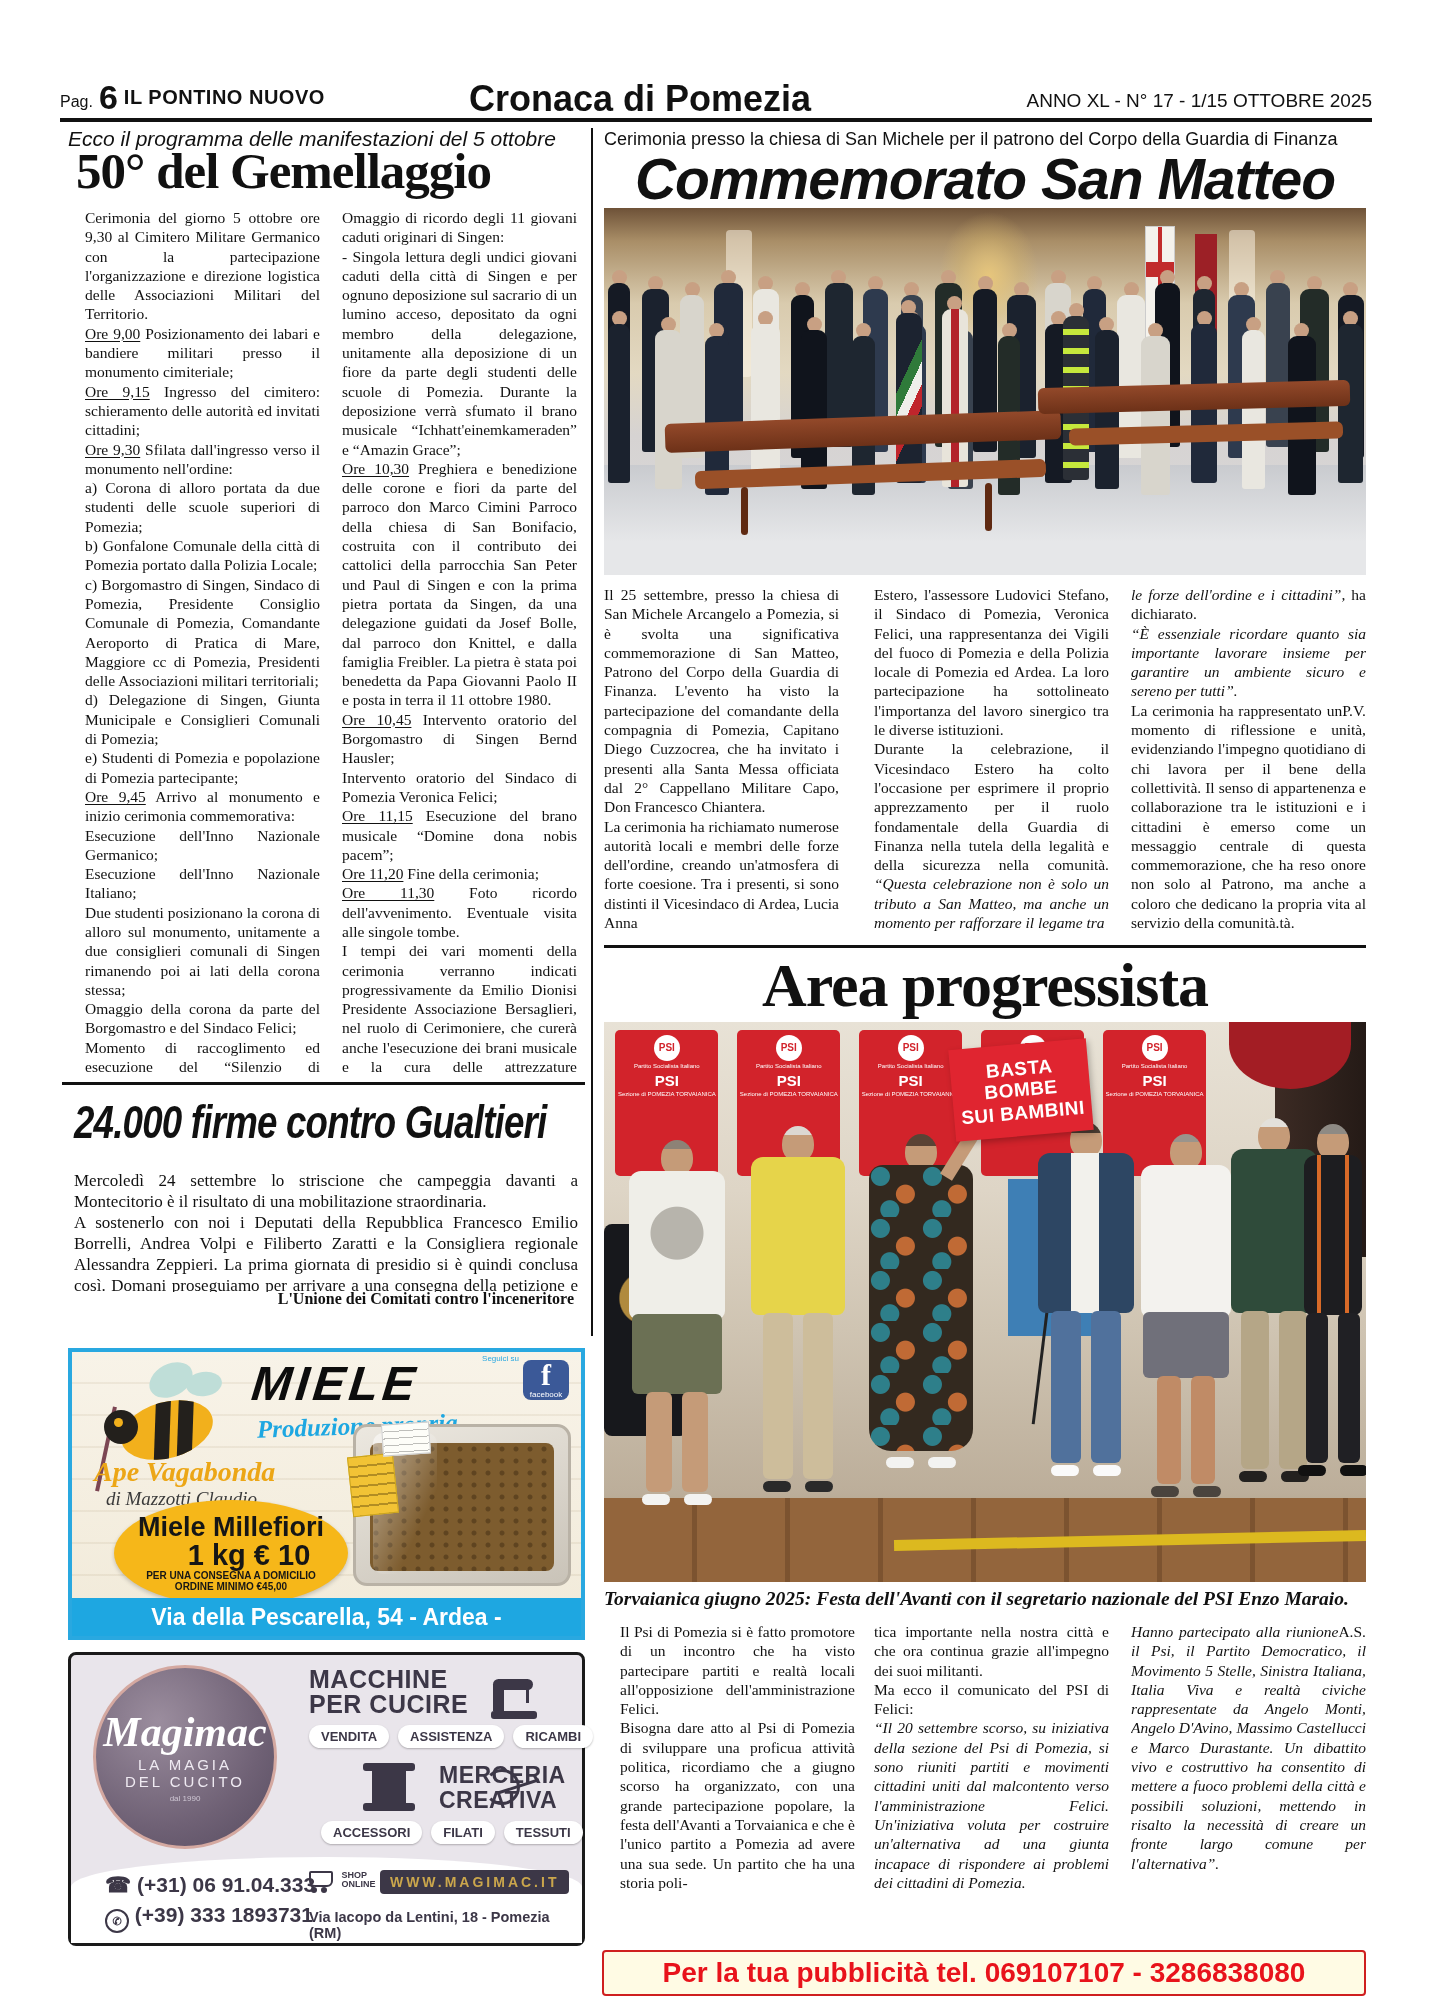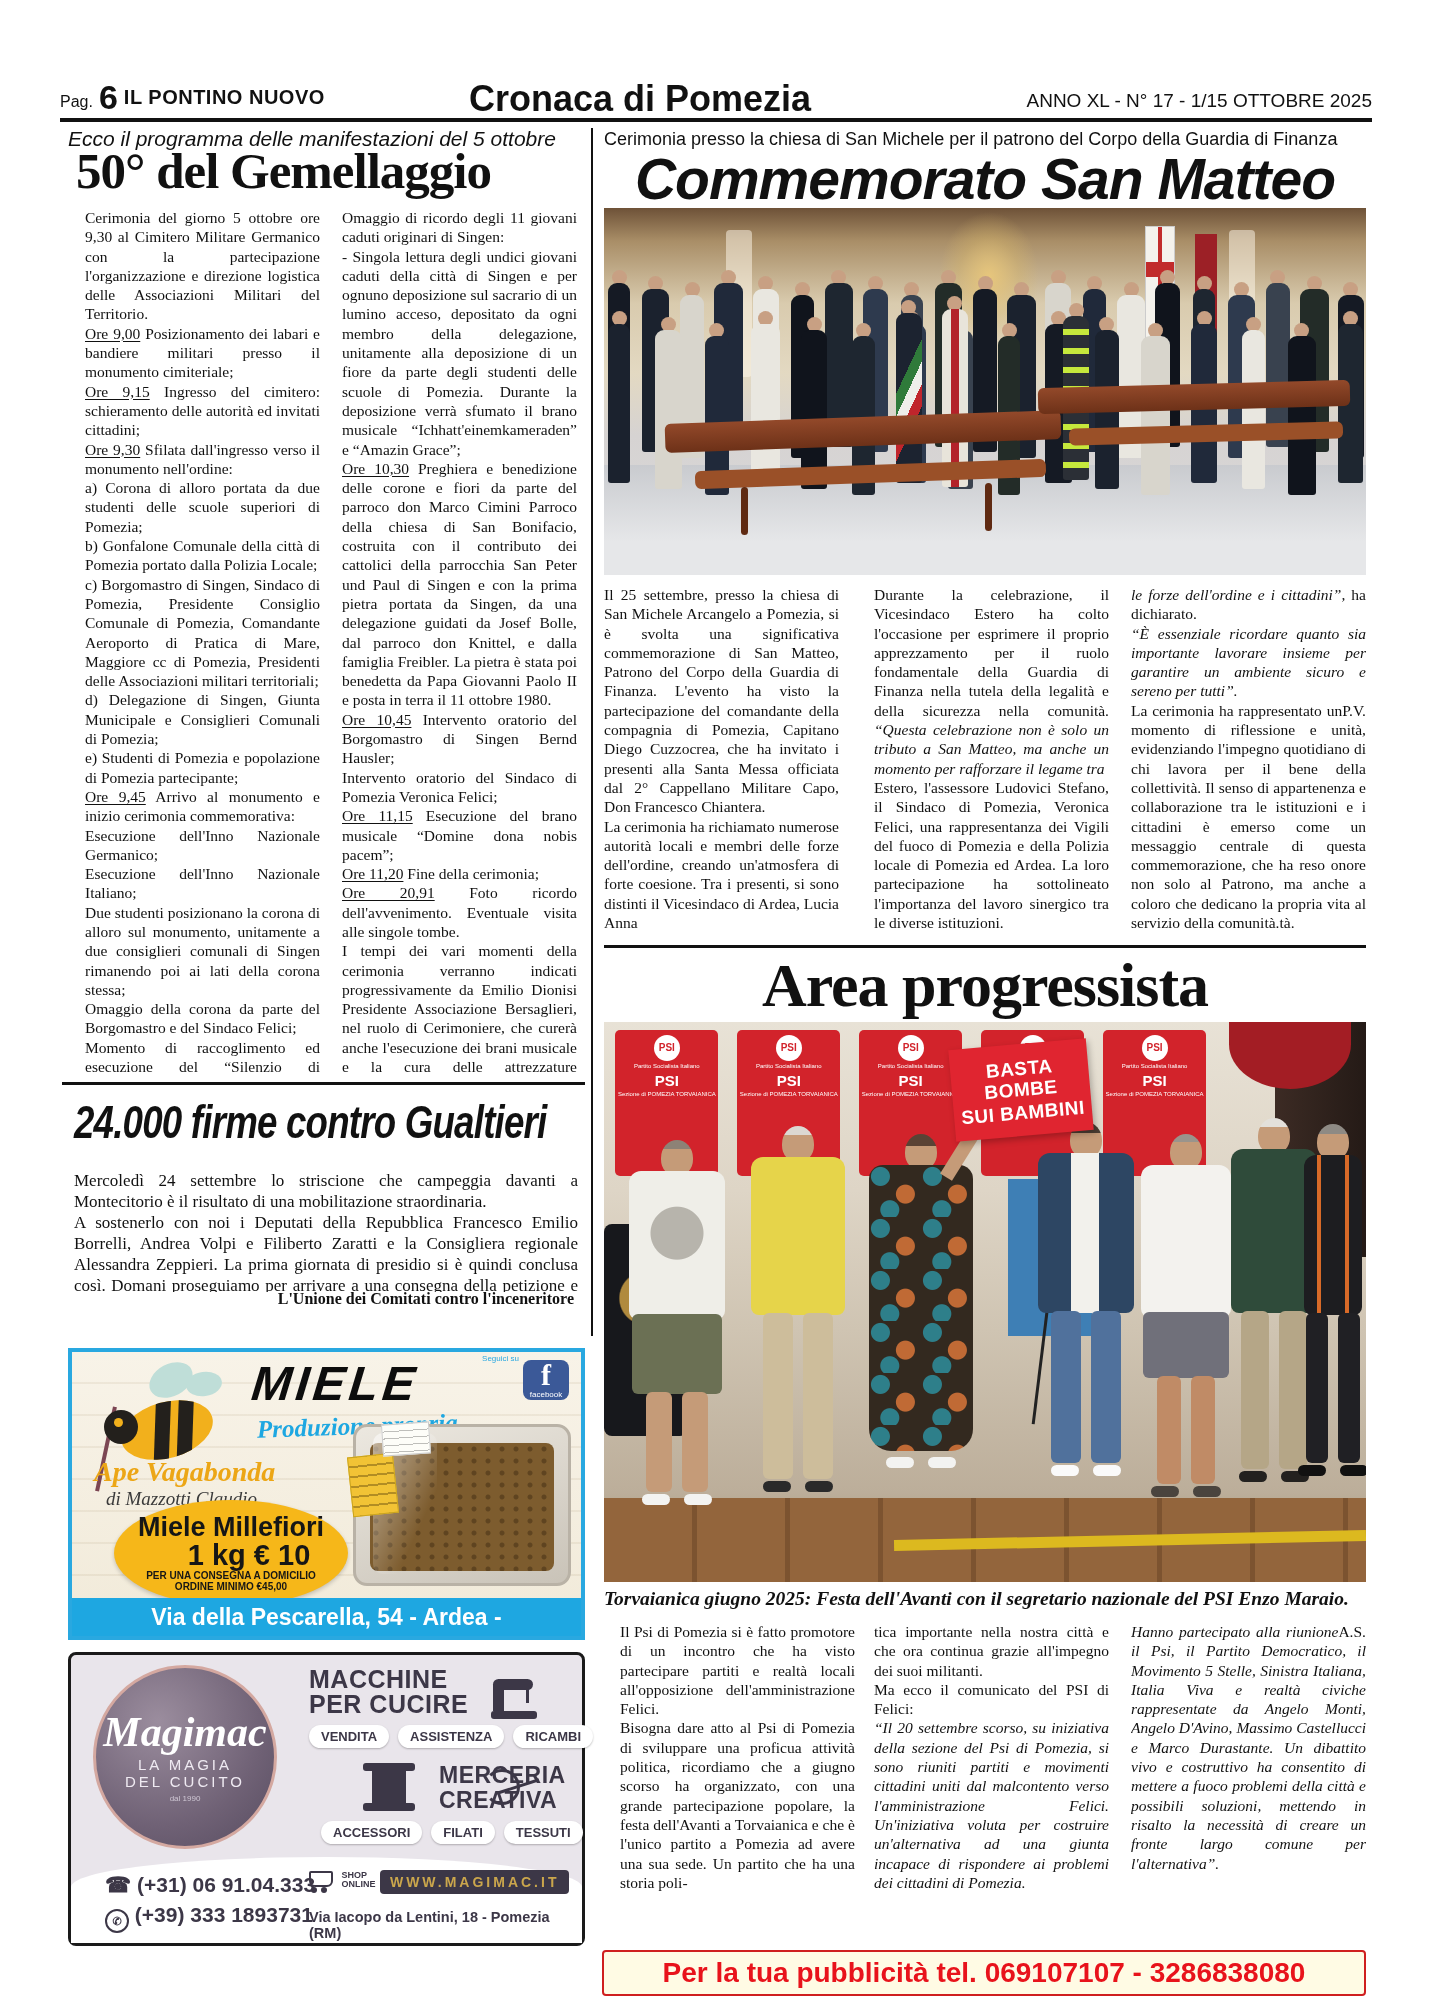--- a/index.html
+++ b/index.html
@@ -193,21 +193,21 @@
       <p><span>Momento di raccoglimento ed esecuzione del “Silenzio di ordinanza”;</span></p>
     </div>
   <div class="abs col" style="left:342px;top:208px;width:235px;height:872px;">
       <p><span>Omaggio di ricordo degli 11 giovani caduti originari di Singen:</span></p>
       <p><span>- Singola lettura degli undici giovani caduti della città di Singen e per ognuno deposizione sul sacrario di un lumino acceso, depositato da ogni membro della delegazione, unitamente alla deposizione di un fiore da parte degli studenti delle scuole di Pomezia. Durante la deposizione verrà sfumato il brano musicale “Ichhatt'einemkameraden” e “Amazin Grace”;</span></p>
       <p><u>Ore 10,30</u><span> Preghiera e benedizione delle corone e fiori da parte del parroco don Marco Cimini Parroco della chiesa di San Bonifacio, costruita con il contributo dei cattolici della parrocchia San Peter und Paul di Singen e con la prima pietra portata da Singen, da una delegazione guidati da Josef Bolle, dal parroco don Knittel, e dalla famiglia Freibler. La pietra è stata poi benedetta da Papa Giovanni Paolo II e posta in terra il 11 ottobre 1980.</span></p>
       <p><u>Ore 10,45</u><span> Intervento oratorio del Borgomastro di Singen Bernd Hausler;</span></p>
       <p><span>Intervento oratorio del Sindaco di Pomezia Veronica Felici;</span></p>
       <p><u>Ore 11,15</u><span> Esecuzione del brano musicale “Domine dona nobis pacem”;</span></p>
       <p><u>Ore 11,20</u><span> Fine della cerimonia;</span></p>
-      <p><u>Ore 20,91</u><span> Foto ricordo dell'avvenimento. Eventuale visita alle singole tombe.</span></p>
+      <p><u>Ore 11,30</u><span> Foto ricordo dell'avvenimento. Eventuale visita alle singole tombe.</span></p>
       <p><span>I tempi dei vari momenti della cerimonia verranno indicati progressivamente da Emilio Dionisi Presidente Associazione Bersaglieri, nel ruolo di Cerimoniere, che curerà anche l'esecuzione dei brani musicale e la cura delle attrezzature microfoniche necessarie alla manifestazione.</span></p>
     </div>
   <div class="abs rule" style="left:62px;top:1082px;width:523px;height:3px;"></div>
 
   <div class="abs firme-headline sans">24.000 firme contro Gualtieri</div>
   <div class="abs col wide" style="left:74px;top:1170px;width:504px;height:122px;">
       <p><span>Mercoledì 24 settembre lo striscione che campeggia davanti a Montecitorio è il risultato di una mobilitazione straordinaria.</span></p>
       <p><span>A sostenerlo con noi i Deputati della Repubblica Francesco Emilio Borrelli, Andrea Volpi e Filiberto Zaratti e la Consigliera regionale Alessandra Zeppieri. La prima giornata di presidio si è quindi conclusa così. Domani proseguiamo per arrivare a una consegna della petizione e di tutte le firme a suo sostegno che si traduca in un impegno che onori, come merita, ognuna di quelle firme.</span></p>
     </div>
   <div class="abs firme-sig">L'Unione dei Comitati contro l'inceneritore</div>
@@ -482,22 +482,22 @@
     <div class="bench-bar" style="left:50%;top:75%;width:7px;height:13%;background:#5f2a12;z-index:6;"></div>
     <div class="bench-bar" style="left:57%;top:48%;width:41%;height:7%;background:linear-gradient(#93492a,#6d3118);transform:rotate(-1.5deg);z-index:6;"></div>
     <div class="bench-bar" style="left:61%;top:59%;width:36%;height:4.5%;background:#9a5028;transform:rotate(-1.5deg);z-index:6;"></div>
   </div>
 
   <div class="abs col" style="left:604px;top:585px;width:235px;height:352px;">
       <p><span>Il 25 settembre, presso la chiesa di San Michele Arcangelo a Pomezia, si è svolta una significativa commemorazione di San Matteo, Patrono del Corpo della Guardia di Finanza. L'evento ha visto la partecipazione del comandante della compagnia di Pomezia, Capitano Diego Cuzzocrea, che ha invitato i presenti alla Santa Messa officiata dal 2° Cappellano Militare Capo, Don Francesco Chiantera.</span></p>
       <p><span>La cerimonia ha richiamato numerose autorità locali e membri delle forze dell'ordine, creando un'atmosfera di forte coesione. Tra i presenti, si sono distinti il Vicesindaco di Ardea, Lucia Anna</span></p>
     </div>
   <div class="abs col" style="left:874px;top:585px;width:235px;height:352px;">
+      <p><span>Estero, l'assessore Ludovici Stefano, il Sindaco di Pomezia, Veronica Felici, una rappresentanza dei Vigili del fuoco di Pomezia e della Polizia locale di Pomezia ed Ardea. La loro partecipazione ha sottolineato l'importanza del lavoro sinergico tra le diverse istituzioni.</span></p>
       <p><span>Durante la celebrazione, il Vicesindaco Estero ha colto l'occasione per esprimere il proprio apprezzamento per il ruolo fondamentale della Guardia di Finanza nella tutela della legalità e della sicurezza nella comunità. </span><span class="it">“Questa celebrazione non è solo un tributo a San Matteo, ma anche un momento per rafforzare il legame tra</span></p>
-      <p><span>Estero, l'assessore Ludovici Stefano, il Sindaco di Pomezia, Veronica Felici, una rappresentanza dei Vigili del fuoco di Pomezia e della Polizia locale di Pomezia ed Ardea. La loro partecipazione ha sottolineato l'importanza del lavoro sinergico tra le diverse istituzioni.</span></p>
     </div>
   <div class="abs col" style="left:1131px;top:585px;width:235px;height:352px;">
       <p><span class="it">le forze dell'ordine e i cittadini”,</span><span> ha dichiarato.</span></p>
       <p><span class="it">“È essenziale ricordare quanto sia importante lavorare insieme per garantire un ambiente sicuro e sereno per tutti”.</span></p>
       <p><span class="byl">P.V.</span><span>La cerimonia ha rappresentato un momento di riflessione e unità, evidenziando l'impegno quotidiano di chi lavora per il bene della collettività. Il senso di appartenenza e collaborazione tra le istituzioni e i cittadini è emerso come un messaggio centrale di questa commemorazione, che ha reso onore non solo al Patrono, ma anche a coloro che dedicano la propria vita al servizio della comunità.</span><span>tà.</span></p>
     </div>
   <div class="abs rule" style="left:604px;top:945px;width:762px;height:3px;"></div>
 
   <div class="abs ap-headline">Area progressista</div>
 

